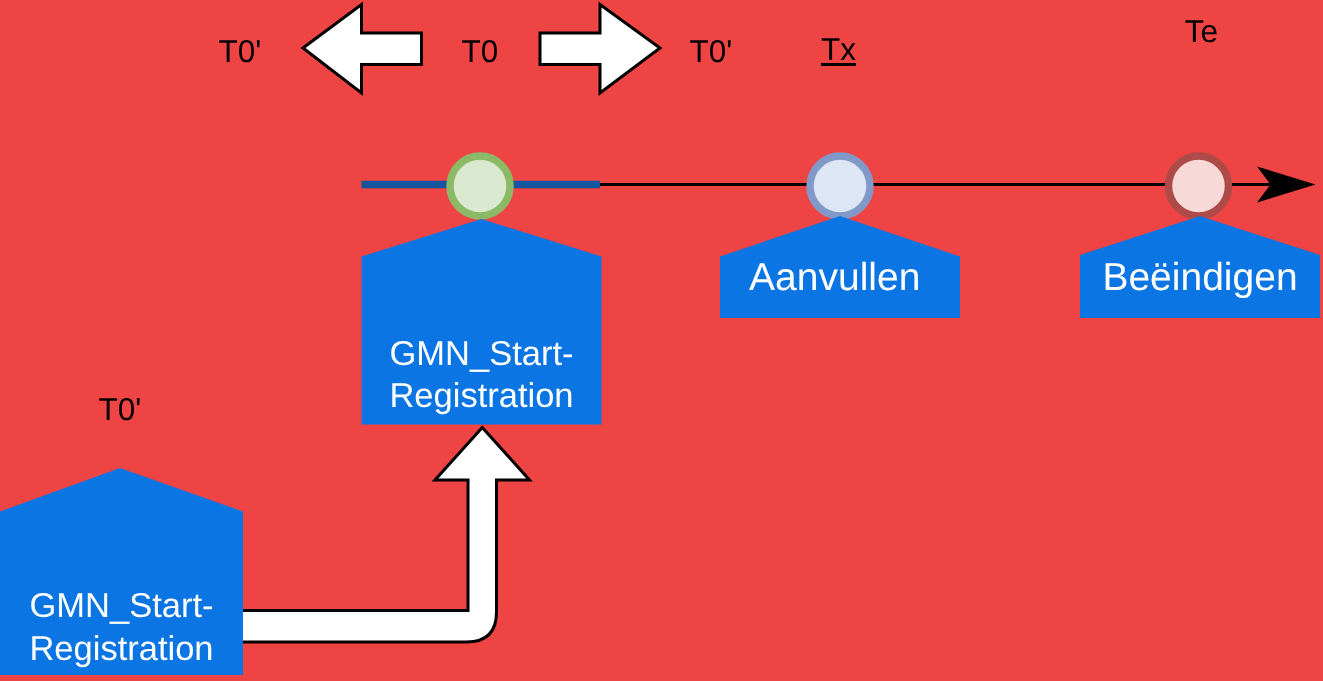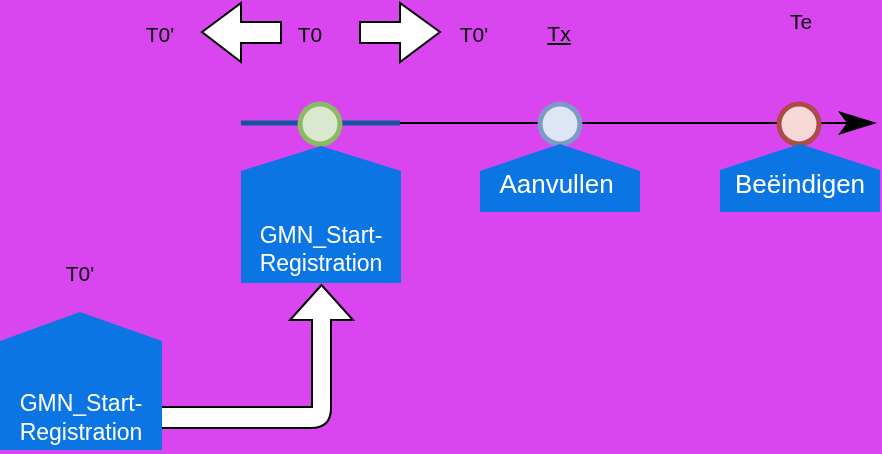--- a/index.html
+++ b/index.html
@@ -1,20 +1,20 @@
 <!DOCTYPE html>
 <html><head>
 <meta charset="utf-8">
 <style>
   html, body { margin: 0; padding: 0; background: #ffffff; }
   #canvas {
     position: relative;
     width: 882px;
     height: 454px;
-    background: #d946ef;
+    background: #ef4444;
     overflow: hidden;
     font-family: "Liberation Sans", sans-serif;
   }
   #shapes { position: absolute; left: 0; top: 0; }
   .lbl {
     position: absolute;
     color: #000000;
     font-size: 21px;
     text-align: center;
     white-space: nowrap;
@@ -50,21 +50,21 @@
 
     <path d="M155,407 L312,407 L312,320 L290,320 L321.5,285 L353,320 L331,320 L331,408 Q331,428 311,428 L155,428 Z" stroke-width="2" fill="#ffffff" stroke="#000000"></path>
 
     <polygon points="0,341 80,312 162,341 162,450 0,450" fill="#0b75e3"></polygon>
 
     <polygon points="202,32 241,3 241,22 281,22 281,43 241,43 241,62" stroke-width="2" fill="#ffffff" stroke="#000000"></polygon>
     <polygon points="360,22 400,22 400,3 440,32 400,62 400,43 360,43" stroke-width="2" fill="#ffffff" stroke="#000000"></polygon>
   </svg>
 
   <div class="lbl" style="left:135px; top:22px; width:50px;">T0'</div>
-  <div class="lbl" style="left:285px; top:22px; width:50px;">T0</div>
+  <div class="lbl" style="left:295px; top:22px; width:50px;">T0</div>
   <div class="lbl" style="left:449px; top:22px; width:50px;">T0'</div>
   <div class="lbl" style="left:534px; top:21px; width:50px;text-decoration:underline;">Tx</div>
   <div class="lbl" style="left:776px; top:9px; width:50px;">Te</div>
 
   <div class="node-text small" style="left:241px; top:221px; width:160px;">
     <div>GMN_Start-</div>
     <div>Registration</div>
   </div>
 
   <div class="node-text big" style="left:480px; top:169px; width:153px;">Aanvullen</div>

